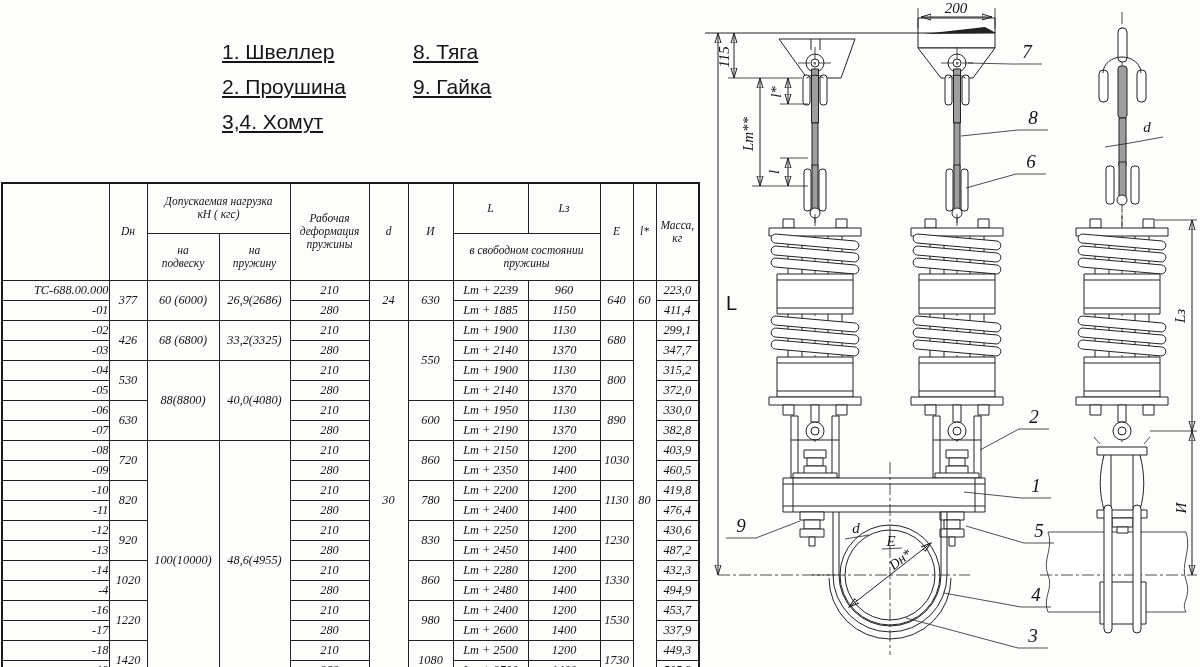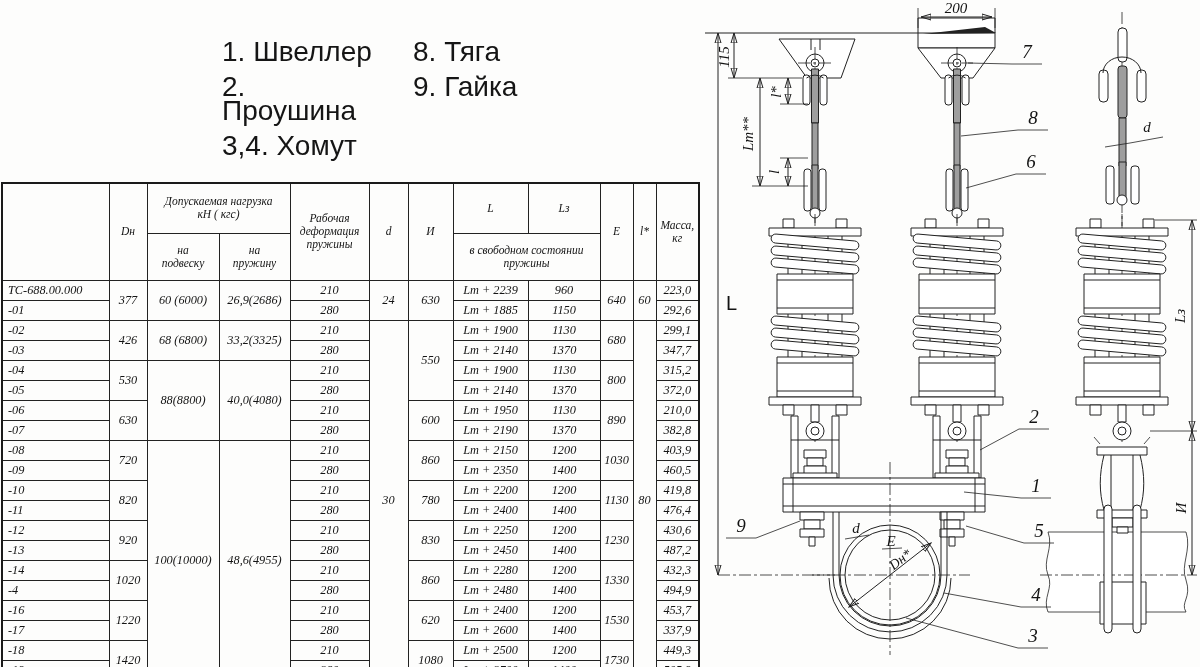--- a/index.html
+++ b/index.html
@@ -1,34 +1,34 @@
 <!DOCTYPE html>
 <html><head>
 <meta charset="utf-8">
 <style>
   html,body{margin:0;padding:0;background:#fff;}
   .page{position:relative;width:1200px;height:667px;background:#fdfdfc;overflow:hidden;
         font-family:"Liberation Sans",sans-serif;color:#111;}
   
-  .legend{position:absolute;left:222px;top:40px;display:flex;font-size:28px;color:#151515;}
+  .legend{position:absolute;left:222px;top:40px;display:flex;font-size:21px;color:#151515;text-decoration:underline;}
   .legend .lcol{display:flex;flex-direction:column;gap:11px;line-height:24px;}
   .legend .lcol1{width:150px;}
   .legend .lcol2{width:143px;}
   .legend .lcol3{width:120px;margin-left:41px;}
   
   #spec-table{position:absolute;left:1px;top:182px;width:697px;border-collapse:collapse;
       table-layout:fixed;font-family:"Liberation Serif",serif;font-style:italic;color:#141414;
       border:2.5px solid #1a1a1a;}
   #spec-table td,#spec-table th{border:1.4px solid #222;padding:0;text-align:center;
       font-weight:normal;overflow:hidden;}
   #spec-table th{font-size:11.5px;line-height:1.12;white-space:pre-line;}
   #spec-table tr.h1{height:50px;}
   #spec-table tr.h2{height:47px;}
   #spec-table tbody td{height:19px;font-size:12.3px;}
-  #spec-table tbody td.des{text-align:left;padding-left:5px;}
+  #spec-table tbody td.des{text-align:right;padding-left:5px;}
   
   #draw{position:absolute;left:0;top:0;}
   #draw *{vector-effect:non-scaling-stroke;}
   #draw line,#draw path,#draw rect,#draw circle,#draw polygon{stroke:#222;stroke-width:1;fill:none;}
   #draw .wf{fill:#fff;}
   #draw .gf{fill:#9e9e9e;}
   #draw .blk{fill:#222;stroke:none;}
   #draw .cl{stroke-dasharray:12 3 3 3;stroke-width:.8;}
   #draw .thin{stroke-width:.8;}
   #draw text{stroke:none;fill:#131313;font:italic 15px "Liberation Serif",serif;}
@@ -108,21 +108,21 @@
           <td>960</td>
           <td rowspan="2">640</td>
           <td rowspan="2">60</td>
           <td>223,0</td>
         </tr>
         <tr>
           <td class="des">-01</td>
           <td>280</td>
           <td>Lт + 1885</td>
           <td>1150</td>
-          <td>292,6</td>
+          <td>411,4</td>
         </tr>
         <tr>
           <td class="des">-02</td>
           <td rowspan="2">426</td>
           <td rowspan="2">68 (6800)</td>
           <td rowspan="2">33,2(3325)</td>
           <td>210</td>
           <td rowspan="18">30</td>
           <td rowspan="4">550</td>
           <td>Lт + 1900</td>
@@ -157,21 +157,21 @@
           <td>372,0</td>
         </tr>
         <tr>
           <td class="des">-06</td>
           <td rowspan="2">630</td>
           <td>210</td>
           <td rowspan="2">600</td>
           <td>Lт + 1950</td>
           <td>1130</td>
           <td rowspan="2">890</td>
-          <td>210,0</td>
+          <td>330,0</td>
         </tr>
         <tr>
           <td class="des">-07</td>
           <td>280</td>
           <td>Lт + 2190</td>
           <td>1370</td>
           <td>382,8</td>
         </tr>
         <tr>
           <td class="des">-08</td>
@@ -240,21 +240,21 @@
           <td class="des">-4</td>
           <td>280</td>
           <td>Lт + 2480</td>
           <td>1400</td>
           <td>494,9</td>
         </tr>
         <tr>
           <td class="des">-16</td>
           <td rowspan="2">1220</td>
           <td>210</td>
-          <td rowspan="2">620</td>
+          <td rowspan="2">980</td>
           <td>Lт + 2400</td>
           <td>1200</td>
           <td rowspan="2">1530</td>
           <td>453,7</td>
         </tr>
         <tr>
           <td class="des">-17</td>
           <td>280</td>
           <td>Lт + 2600</td>
           <td>1400</td>

